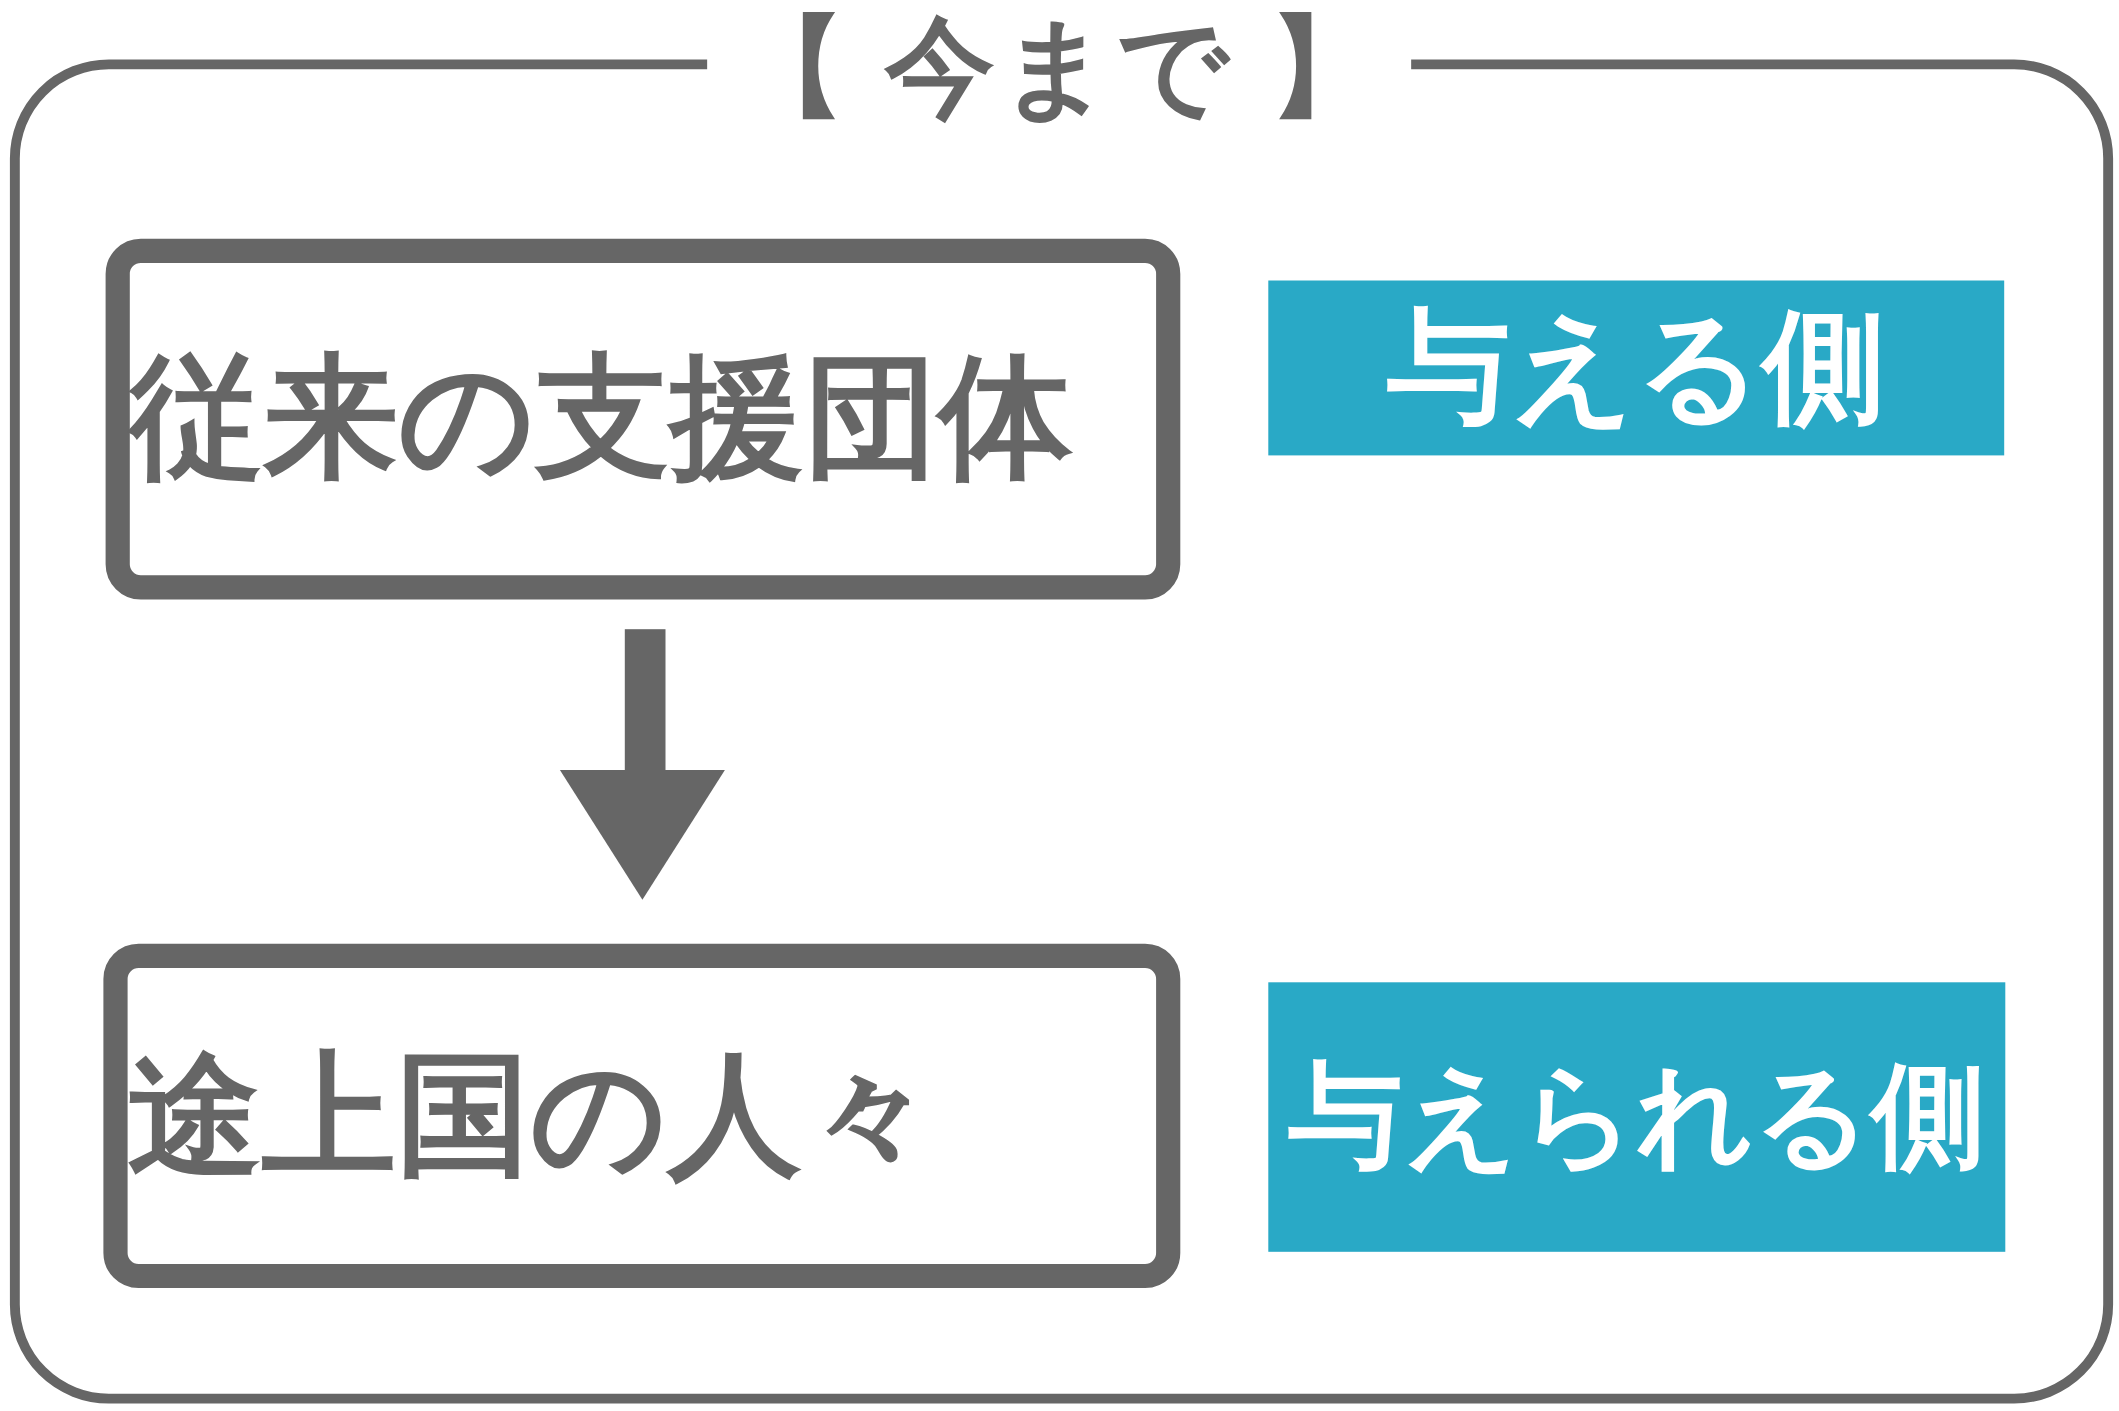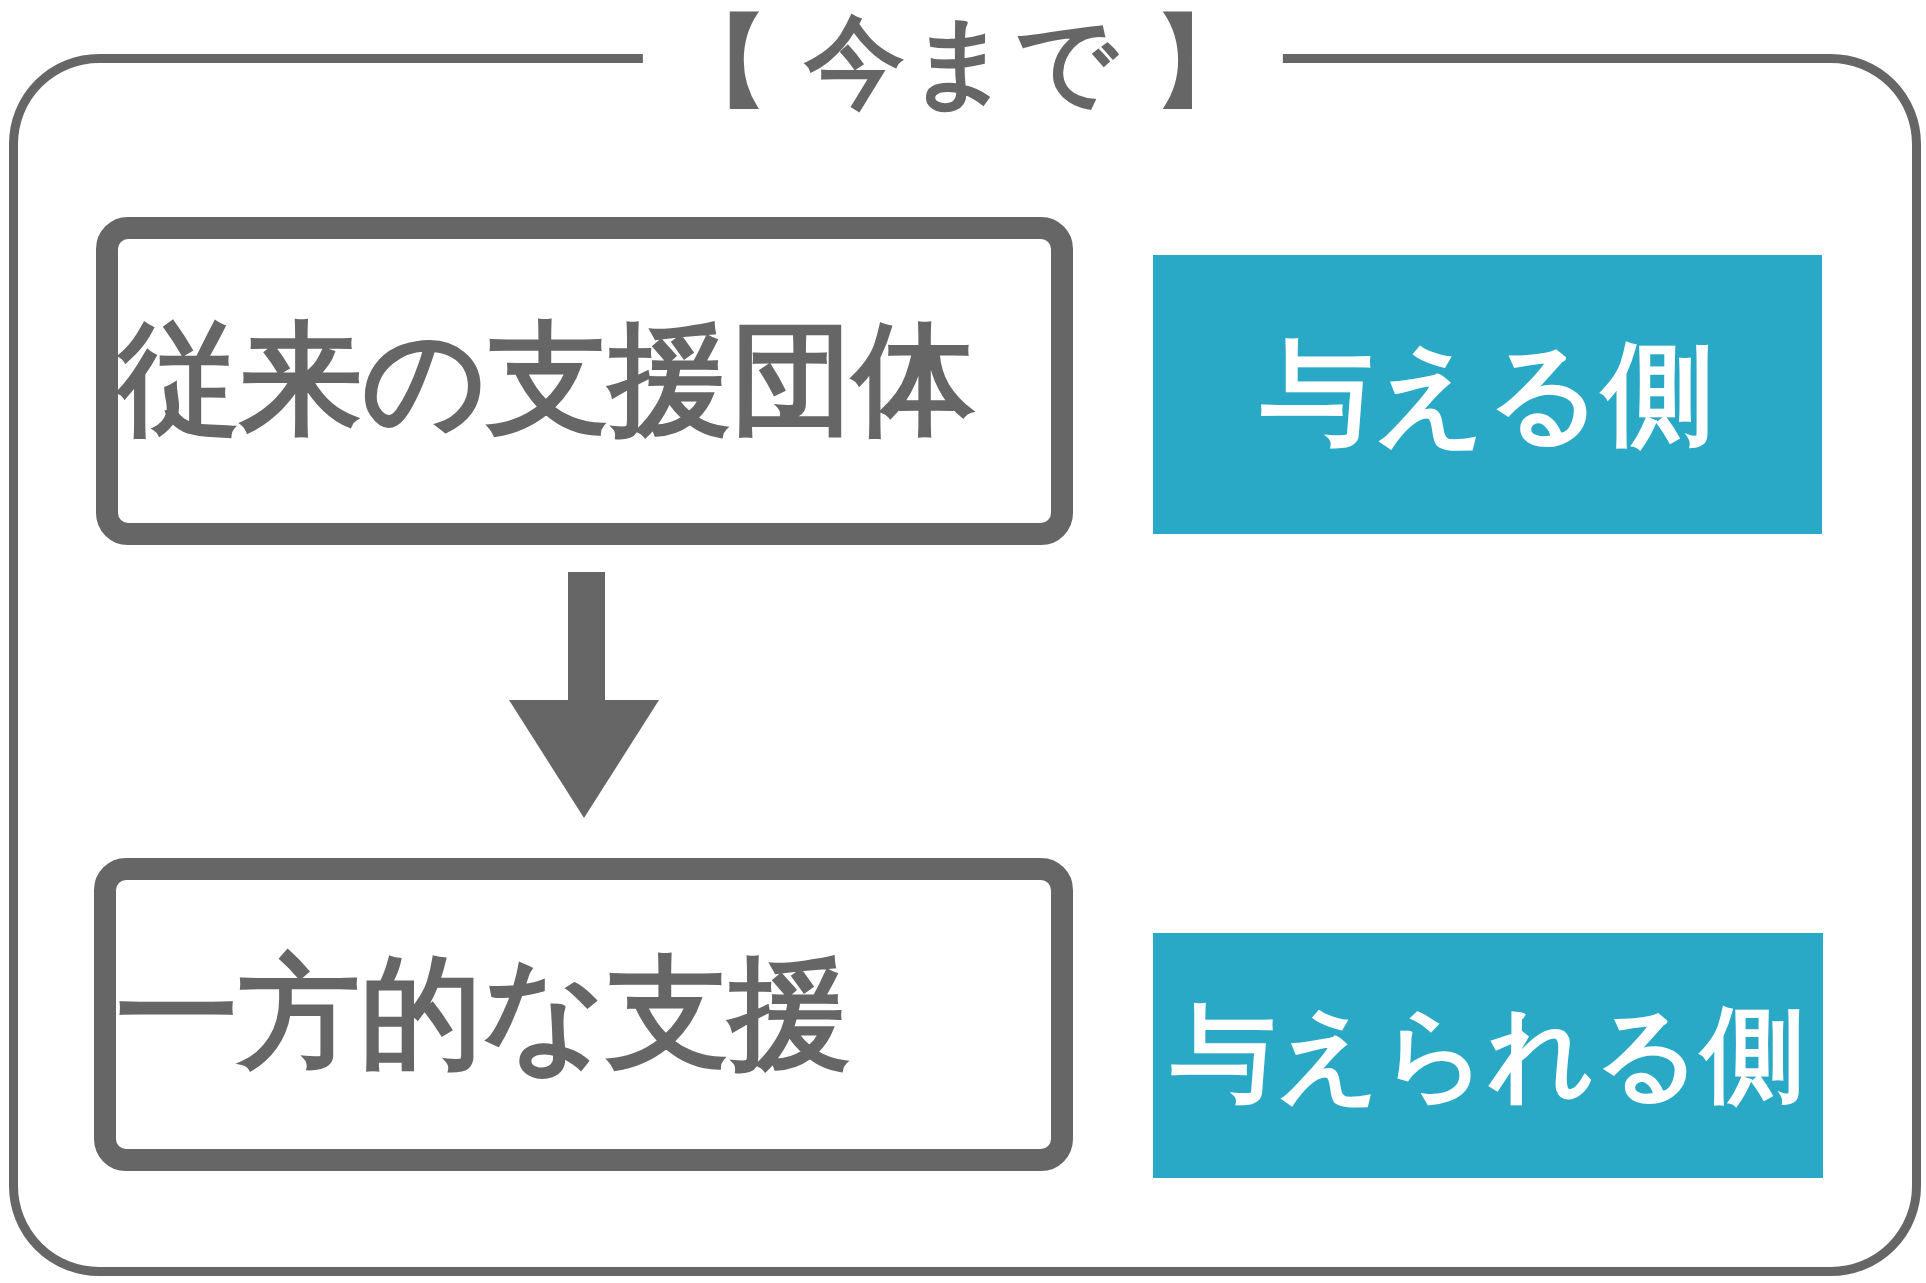--- a/index.html
+++ b/index.html
@@ -62,22 +62,22 @@
   .tag {
     position: absolute;
     background: var(--accent-teal);
     color: var(--tag-text);
     display: flex;
     align-items: center;
     justify-content: center;
     font-weight: bold;
     white-space: nowrap;
   }
-  .tag.top    { left: 1153px; top: 255px; width: 669px; height: 279px; font-size: 112px; }
-  .tag.bottom { left: 1153px; top: 893px; width: 670px; height: 245px; font-size: 104px; margin-top: 40px; }
+  .tag.top    { left: 1153px; top: 255px; width: 669px; height: 159px; font-size: 112px; }
+  .tag.bottom { left: 1153px; top: 893px; width: 670px; height: 245px; font-size: 104px; }
   
   .arrow-shaft {
     position: absolute;
     left: 568px; top: 572px;
     width: 37px; height: 132px;
     background: var(--line-gray);
   }
   .arrow-head {
     position: absolute;
     left: 509px; top: 700px;
@@ -114,20 +114,20 @@
 
   <div class="tag top">
     <span>与える側</span>
   </div>
 
   <div class="arrow-shaft"></div>
   <div class="arrow-head"></div>
 
 
   <div class="main-box bottom">
-    <span>一方的な支援</span>
+    <span>途上国の人々</span>
   </div>
 
   <div class="tag bottom">
     <span>与えられる側</span>
   </div>
 
 </div>
 
 </body></html>

